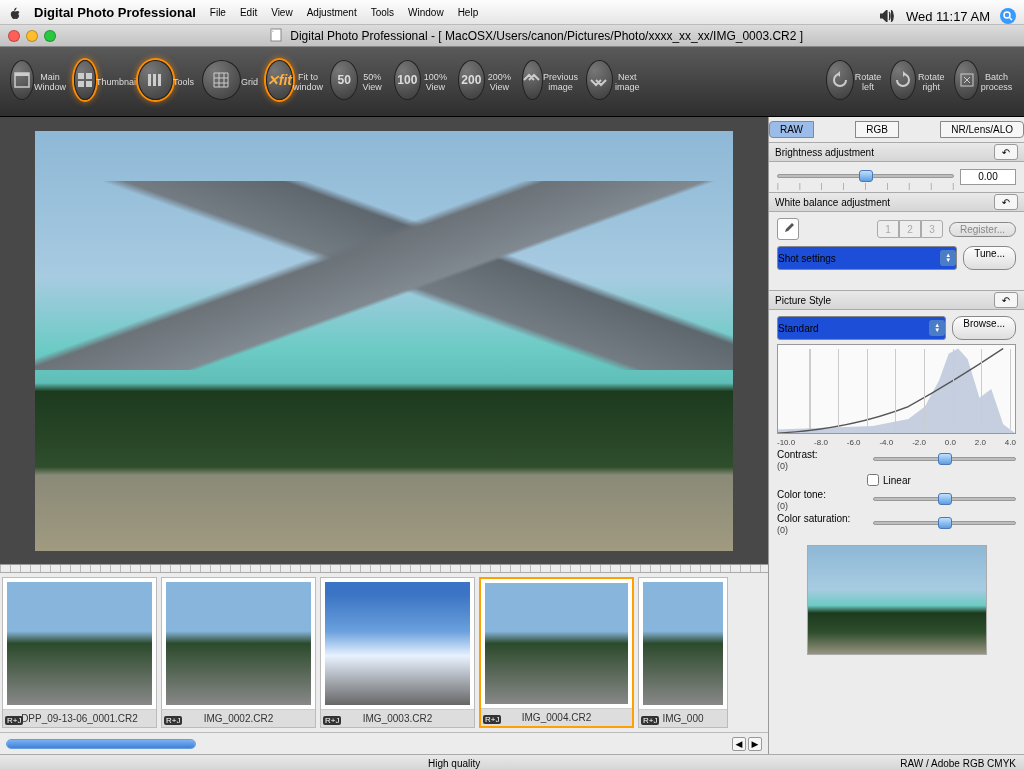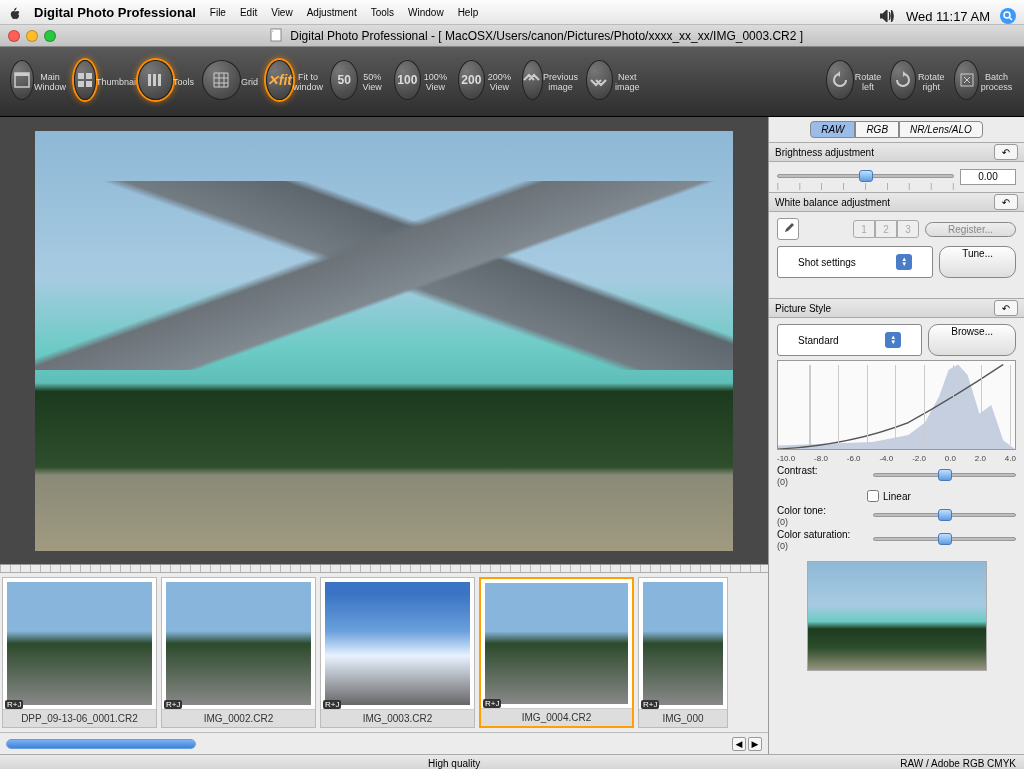--- a/index.html
+++ b/index.html
@@ -46,47 +46,47 @@
    linear-gradient(200deg, transparent 35%, #5e666e 37%, #737b83 50%, transparent 52%);
 }
 .filmstrip { height:190px; background:#ececec; border-top:1px solid #999; display:flex; flex-direction:column;}
 .filmstrip-ruler{height:8px;background:repeating-linear-gradient(90deg,#bbb 0,#bbb 1px,transparent 1px,transparent 10px);border-bottom:1px solid #aaa;}
 .thumbs{flex:1; display:flex; overflow:hidden; padding:4px 2px; gap:4px;}
 .thumb { width:155px; background:#fff; border:1px solid #bbb; display:flex; flex-direction:column; }
 .thumb.selected{border:2px solid #ffa000;}
 .thumb .img{flex:1; margin:4px; background:linear-gradient(#87b5db 40%,#2c4a2c 50%,#888 100%);}
 .thumb.sky .img{background:linear-gradient(#3b74c4 10%,#6aa0dd 40%,#e8f2ff 60%,#666 100%);}
 .thumb .cap{height:18px;background:#ddd;border-top:1px solid #ccc;font-size:10px;display:flex;align-items:center;justify-content:center;color:#333;position:relative;}
-.thumb .cap .badge{position:absolute;left:2px;bottom:18px; font-size:8px; background:#333;color:#fff;border-radius:2px;padding:0 2px;}
+.thumb .cap .badge{position:absolute;left:2px;bottom:2px; font-size:8px; background:#333;color:#fff;border-radius:2px;padding:0 2px;}
 .filmstrip-bottom{height:22px; display:flex; align-items:center; padding:0 6px; border-top:1px solid #bbb; gap:6px;}
 .progress{width:190px;height:10px;border:1px solid #6a9de0;border-radius:6px;background:#d6e6fb;}
 .progress .bar{width:100%;height:100%;background:linear-gradient(#7bb0f2,#3f82d8);border-radius:5px;}
 .filmstrip-bottom .scroll{margin-left:auto;display:flex;gap:2px;}
 .scroll span{width:14px;height:14px;border:1px solid #999;background:#f6f6f6;border-radius:2px;display:flex;align-items:center;justify-content:center;font-size:9px;}
 
 
 .panel { width:256px; background:#ececec; border-left:1px solid #999; display:flex; flex-direction:column; overflow-y:auto;}
-.tabs { display:flex; justify-content:center; gap:0; margin:4px 0;font-style:italic;}
+.tabs { display:flex; justify-content:space-between; gap:0; margin:4px 0;}
 .tabs .tab{border:1px solid #888; padding:2px 10px; font-size:10px; background:#f6f6f6; cursor:default;}
 .tabs .tab:first-child{border-radius:4px 0 0 4px;}
 .tabs .tab:last-child{border-radius:0 4px 4px 0;}
 .tabs .tab.active{background:#9bbce8;}
 
 .section-head{background:linear-gradient(#e9e9e9,#d6d6d6);border:1px solid #aaa;border-left:none;border-right:none;height:20px;display:flex;align-items:center;padding:0 6px;font-size:10px;}
 .section-head .reset{margin-left:auto;width:24px;height:16px;border:1px solid #999;border-radius:3px;background:#f6f6f6;display:flex;align-items:center;justify-content:center;}
 .section-body{padding:6px 8px; font-size:10px;}
 .slider-row{display:flex;align-items:center;gap:6px;}
 .slider{flex:1;height:18px;position:relative;}
 .slider .track{position:absolute;left:0;right:0;top:6px;height:4px;background:#bdbdbd;border:1px solid #999;border-radius:2px;}
 .slider .thumb{position:absolute;top:2px;width:14px;height:12px;background:linear-gradient(#bfe0ff,#5f9de0);border:1px solid #4a79b8;border-radius:3px;transform:translateX(-50%);}
 .slider .ticks{position:absolute;left:0;right:0;top:14px;display:flex;justify-content:space-between;font-size:7px;color:#888;}
 .valuebox{width:56px;height:16px;border:1px solid #999;background:#fff;text-align:center;font-size:10px;line-height:14px;}
-.btn{border:1px solid #888;border-radius:10px;background:linear-gradient(#fefefe,#dedede);padding:1px 22px;font-size:10px;cursor:default;}
+.btn{border:1px solid #888;border-radius:10px;background:linear-gradient(#fefefe,#dedede);padding:1px 10px;font-size:10px;cursor:default;}
 .btn.grey{background:linear-gradient(#eee,#ddd);color:#888;}
-.select{flex:1;height:32px;border:1px solid #888;border-radius:3px;background:#ffffff;display:flex;align-items:center;padding:0 20px;font-size:10px;position:relative;}
+.select{flex:1;height:24px;border:1px solid #888;border-radius:3px;background:#1d4ed8;display:flex;align-items:center;padding:0 0;font-size:10px;position:relative;}
 .select .arrows{margin-left:auto;width:16px;height:16px;background:#4a7cc8;border-radius:3px;display:flex;flex-direction:column;align-items:center;justify-content:center;color:#fff;font-size:6px;line-height:5px;}
 .eyedrop{width:22px;height:22px;border:1px solid #999;border-radius:3px;background:#fff;display:flex;align-items:center;justify-content:center;}
 .preset-btns{display:flex;gap:0;}
 .preset-btns span{width:22px;height:18px;border:1px solid #aaa;background:#eee;display:flex;align-items:center;justify-content:center;font-size:10px;color:#aaa;}
 .preset-btns span:first-child{border-radius:3px 0 0 3px;}
 .preset-btns span:last-child{border-radius:0 3px 3px 0;}
 
 .histogram{height:90px;border:1px solid #999;background:#fafafa;margin:4px 0;position:relative;overflow:hidden;}
 .histogram .grid{position:absolute;inset:4px;background:repeating-linear-gradient(90deg,transparent 0,transparent 12%, #ccc 12%, #ccc 12.5%);}
 .histogram svg{width:100%;height:100%;}

